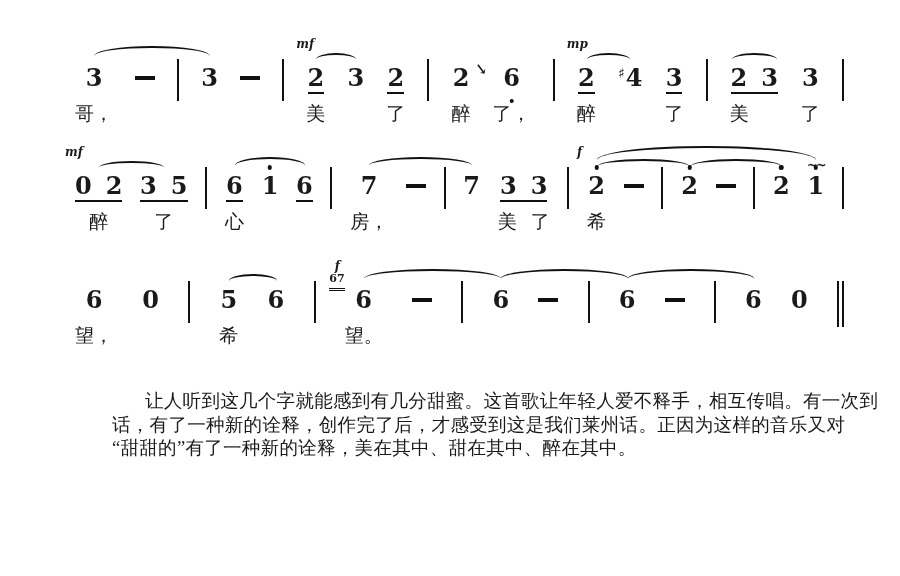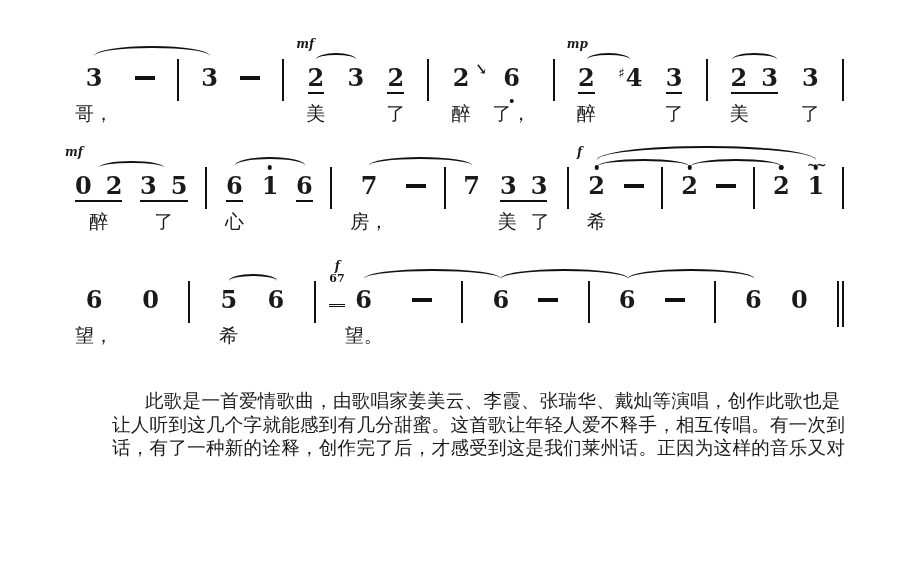--- a/index.html
+++ b/index.html
@@ -28,21 +28,21 @@
        font-family:"DejaVu Serif","Liberation Serif",serif;}
   .dot-a{position:absolute;top:-7px;left:50%;transform:translateX(-50%);
          width:4.5px;height:4.5px;border-radius:50%;background:#111;}
   .dot-b{position:absolute;bottom:-11px;left:50%;transform:translateX(-50%);
          width:4.5px;height:4.5px;border-radius:50%;background:#111;}
   .acc{font-size:14px;position:relative;top:-8px;margin-right:1px;}
   .fall{position:absolute;top:-9px;right:-18px;font-size:15px;transform:rotate(8deg);}
   .tr{position:absolute;top:-21px;left:50%;transform:translateX(-50%);
       font-weight:bold;font-size:13px;letter-spacing:-2px;}
   .grace{position:absolute;top:-13px;left:-26px;font-size:11px;font-weight:bold;line-height:1.1;
-         border-bottom:3px double #111;padding-bottom:19px;}
+         border-bottom:3px double #111;padding-bottom:3px;}
   .slur{position:absolute;border-top:2.5px solid #111;border-radius:100% 100% 0 0;}
   
   .para{position:absolute;left:112px;top:390px;width:740px;font-size:18.5px;
         line-height:23.5px;letter-spacing:0.3px;white-space:nowrap;}
   .para .pline:first-child{padding-left:33px;}
 </style>
 </head>
 <body>
 
 <div class="page">
@@ -301,17 +301,17 @@
             <div class="bar"></div>
           </div>
         </div>
         <div class="slur" style="left: 153.5px; width: 48px; top: 18px; height: 12px;"></div>
         <div class="slur" style="left: 289px; width: 136.5px; top: 13px; height: 17px;"></div>
         <div class="slur" style="left: 425.5px; width: 127px; top: 13px; height: 17px;"></div>
         <div class="slur" style="left: 552.5px; width: 126px; top: 13px; height: 17px;"></div>
       </div>
     </div>
   <div class="para">
-    <div class="pline">此歌是一首爱情歌曲，由歌唱家姜美云、李霞、张瑞华、戴灿等演唱，创作此歌也是</div>
     <div class="pline">让人听到这几个字就能感到有几分甜蜜。这首歌让年轻人爱不释手，相互传唱。有一次到</div>
     <div class="pline">话，有了一种新的诠释，创作完了后，才感受到这是我们莱州话。正因为这样的音乐又对</div>
+    <div class="pline">“甜甜的”有了一种新的诠释，美在其中、甜在其中、醉在其中。</div>
   </div>
 </div>
 
 </body></html>

